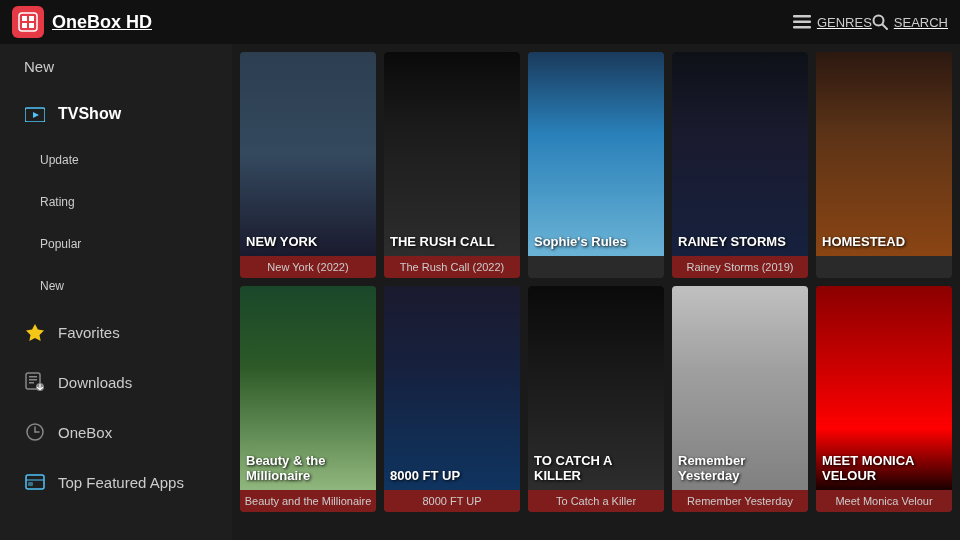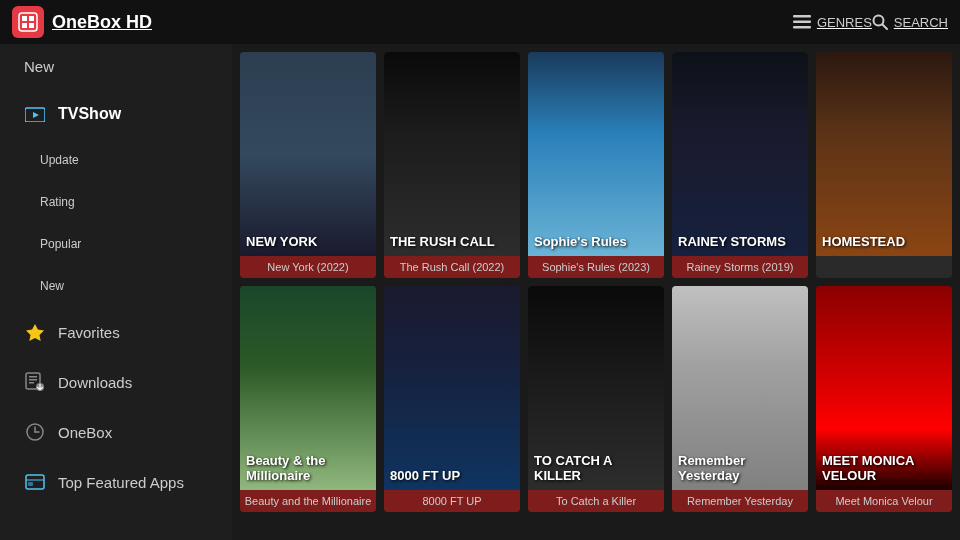--- a/index.html
+++ b/index.html
@@ -332,21 +332,20 @@
       </div>
     </div>
     <div class="movie-title">The Rush Call (2022)</div>
   </div>
         <div class="movie-card">
     <div class="movie-poster poster-sophies-rules">
       <div class="poster-overlay">
         <div class="poster-main-text">Sophie's Rules</div>
       </div>
     </div>
-    <div class="movie-title">Sophie's Rules (2023)</div>
   </div>
         <div class="movie-card">
     <div class="movie-poster poster-rainey-storms">
       <div class="poster-overlay">
         <div class="poster-main-text">RAINEY STORMS</div>
       </div>
     </div>
     <div class="movie-title">Rainey Storms (2019)</div>
   </div>
         <div class="movie-card">

